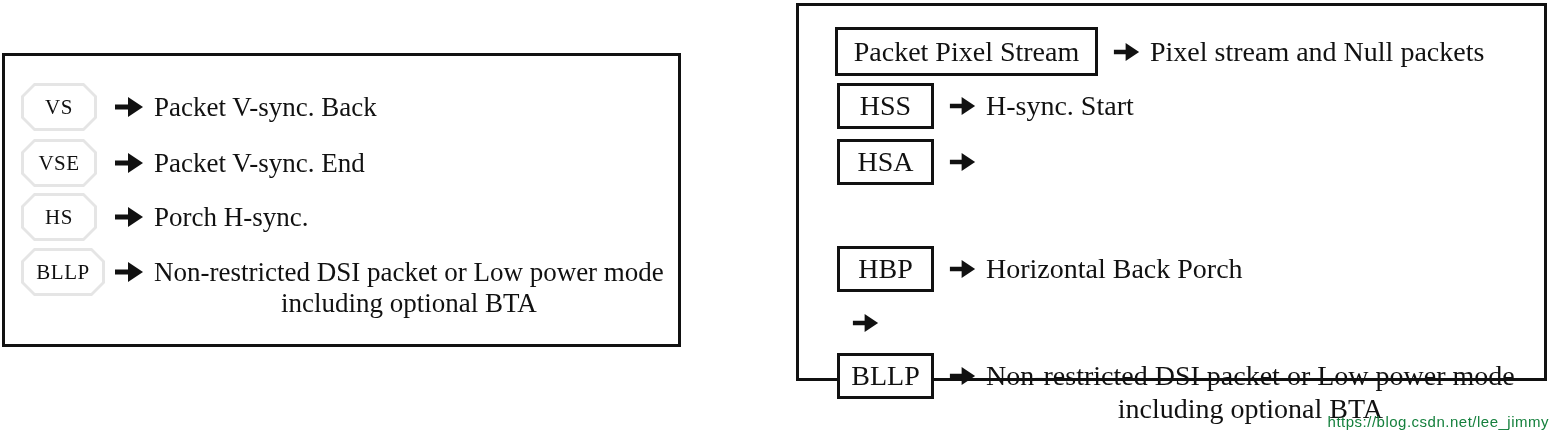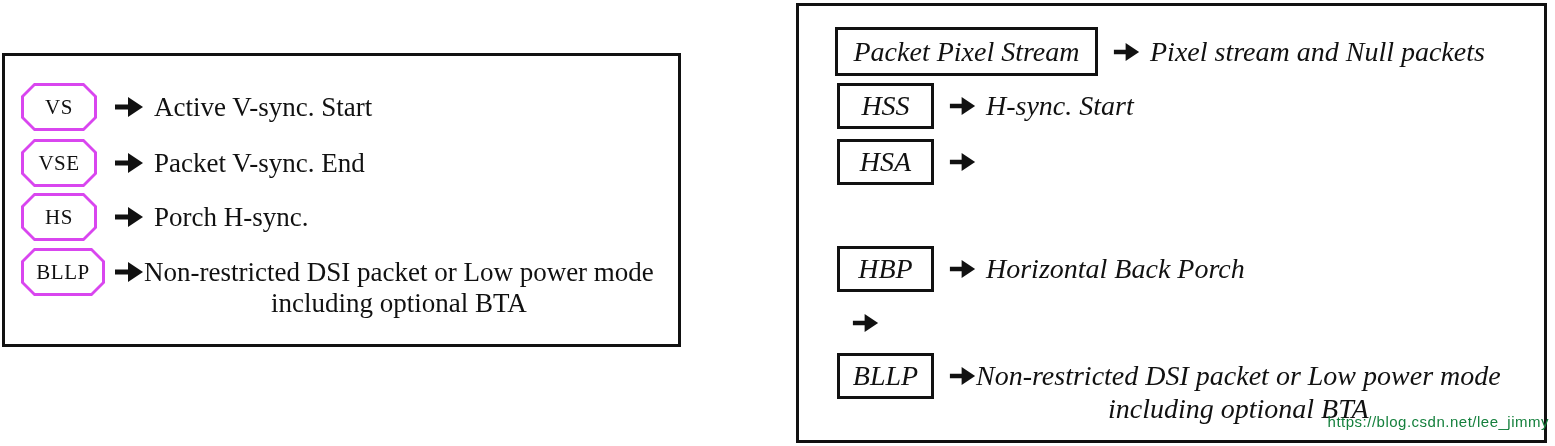--- a/index.html
+++ b/index.html
@@ -2,33 +2,33 @@
 <html><head>
 <meta charset="utf-8">
 <style>
   html,body{margin:0;padding:0;background:#ffffff;}
   .canvas{
     position:relative;width:1555px;height:446px;background:#ffffff;overflow:hidden;
     font-family:"Liberation Serif","DejaVu Serif",serif;color:#111111;
   }
   .panel{position:absolute;border:3px solid #111111;box-sizing:border-box;background:#ffffff;}
   #left-panel{left:2px;top:53px;width:679px;height:294px;}
-  #right-panel{left:796px;top:3px;width:751px;height:440px;font-style:italic;}
+  #right-panel{left:796px;top:3px;width:751px;height:378px;}
 
   .row{position:absolute;display:flex;align-items:center;}
   .lrow{height:48px;left:16px;}
   .rrow{height:46px;left:38px;}
   .rrow-pps{height:49px;left:36px;}
 
   
   .keycol{width:84px;display:flex;}
 
   
   .oct{
-    position:relative;width:76px;height:48px;background:#d946ef;
+    position:relative;width:76px;height:48px;background:#e5e5e5;
     clip-path:polygon(13px 0,calc(100% - 13px) 0,100% 13px,100% calc(100% - 13px),
                       calc(100% - 13px) 100%,13px 100%,0 calc(100% - 13px),0 13px);
     display:flex;align-items:center;justify-content:center;flex:none;
   }
   .oct::before{
     content:"";position:absolute;inset:3px;background:#ffffff;
     clip-path:polygon(11px 0,calc(100% - 11px) 0,100% 11px,100% calc(100% - 11px),
                       calc(100% - 11px) 100%,11px 100%,0 calc(100% - 11px),0 11px);
   }
   .oct.wide{width:84px;}
@@ -43,21 +43,21 @@
   .rect-lg{width:263px;height:49px;padding:0 8px;}
 
   .arrow{display:block;flex:none;width:30px;height:24px;margin-left:9px;}
   .arrow rect,.arrow polygon{fill:#111111;stroke:none;}
   .rrow .arrow,.rrow-pps .arrow{width:27px;height:22px;margin-left:15px;}
 
   .desc{margin-left:10px;font-size:27px;line-height:1;white-space:nowrap;}
   .rrow .desc,.rrow-pps .desc{font-size:28px;}
 
   
-  .desc2{margin-left:0;height:100%;align-self:flex-start;}
+  .desc2{margin-left:10px;height:100%;align-self:flex-start;}
   .desc2 .l1{font-size:27px;line-height:48px;white-space:nowrap;}
   .desc2 .l2{font-size:27px;line-height:1;margin-top:-6px;text-align:center;}
   .rrow .desc2 .l1{font-size:28px;line-height:46px;}
   .rrow .desc2 .l2{font-size:28px;margin-top:-4px;}
 
   .watermark{
     position:absolute;top:413px;right:6px;
     font-family:"Liberation Sans","DejaVu Sans",sans-serif;
     font-size:15px;color:#15803d;letter-spacing:.5px;
   }
@@ -72,21 +72,21 @@
     <div class="row lrow" style="top:27px">
       <div class="keycol">
         <div class="oct">
           <span class="lbl">VS</span>
         </div>
       </div>
       <svg class="arrow" viewBox="0 0 30 24">
           <rect x="1" y="9.5" width="15" height="5"></rect>
           <polygon points="14,2 29,12 14,22"></polygon>
         </svg>
-      <span class="desc">Active V-sync. Start</span>
+      <span class="desc">Packet V-sync. Back</span>
     </div>
 
     <div class="row lrow" style="top:83px">
       <div class="keycol">
         <div class="oct">
           <span class="lbl">VSE</span>
         </div>
       </div>
       <svg class="arrow" viewBox="0 0 30 24">
           <rect x="1" y="9.5" width="15" height="5"></rect>

